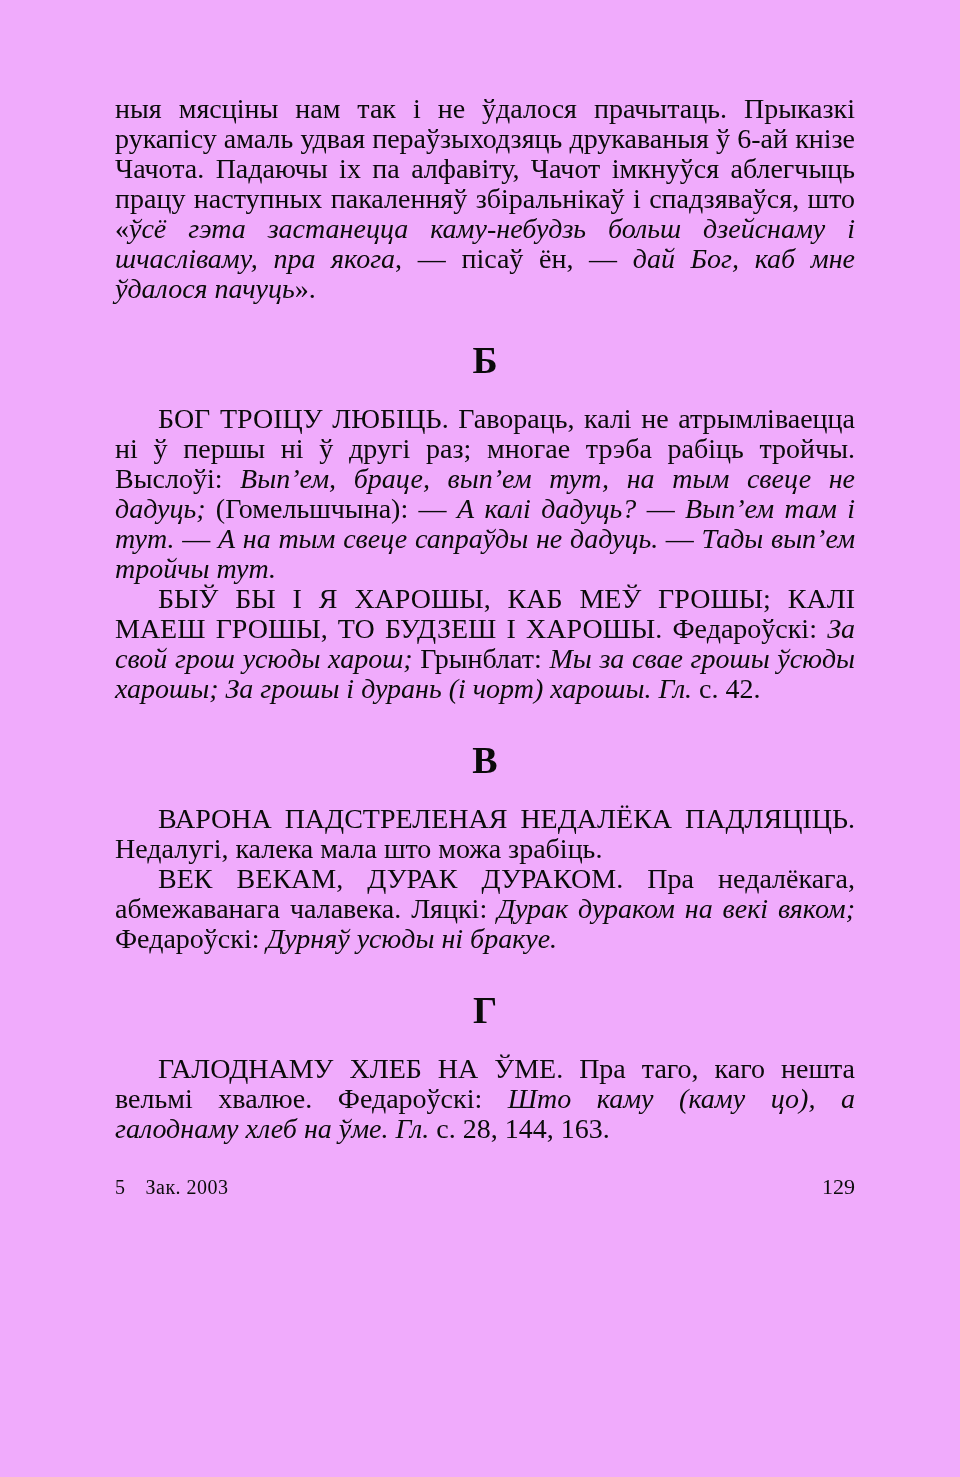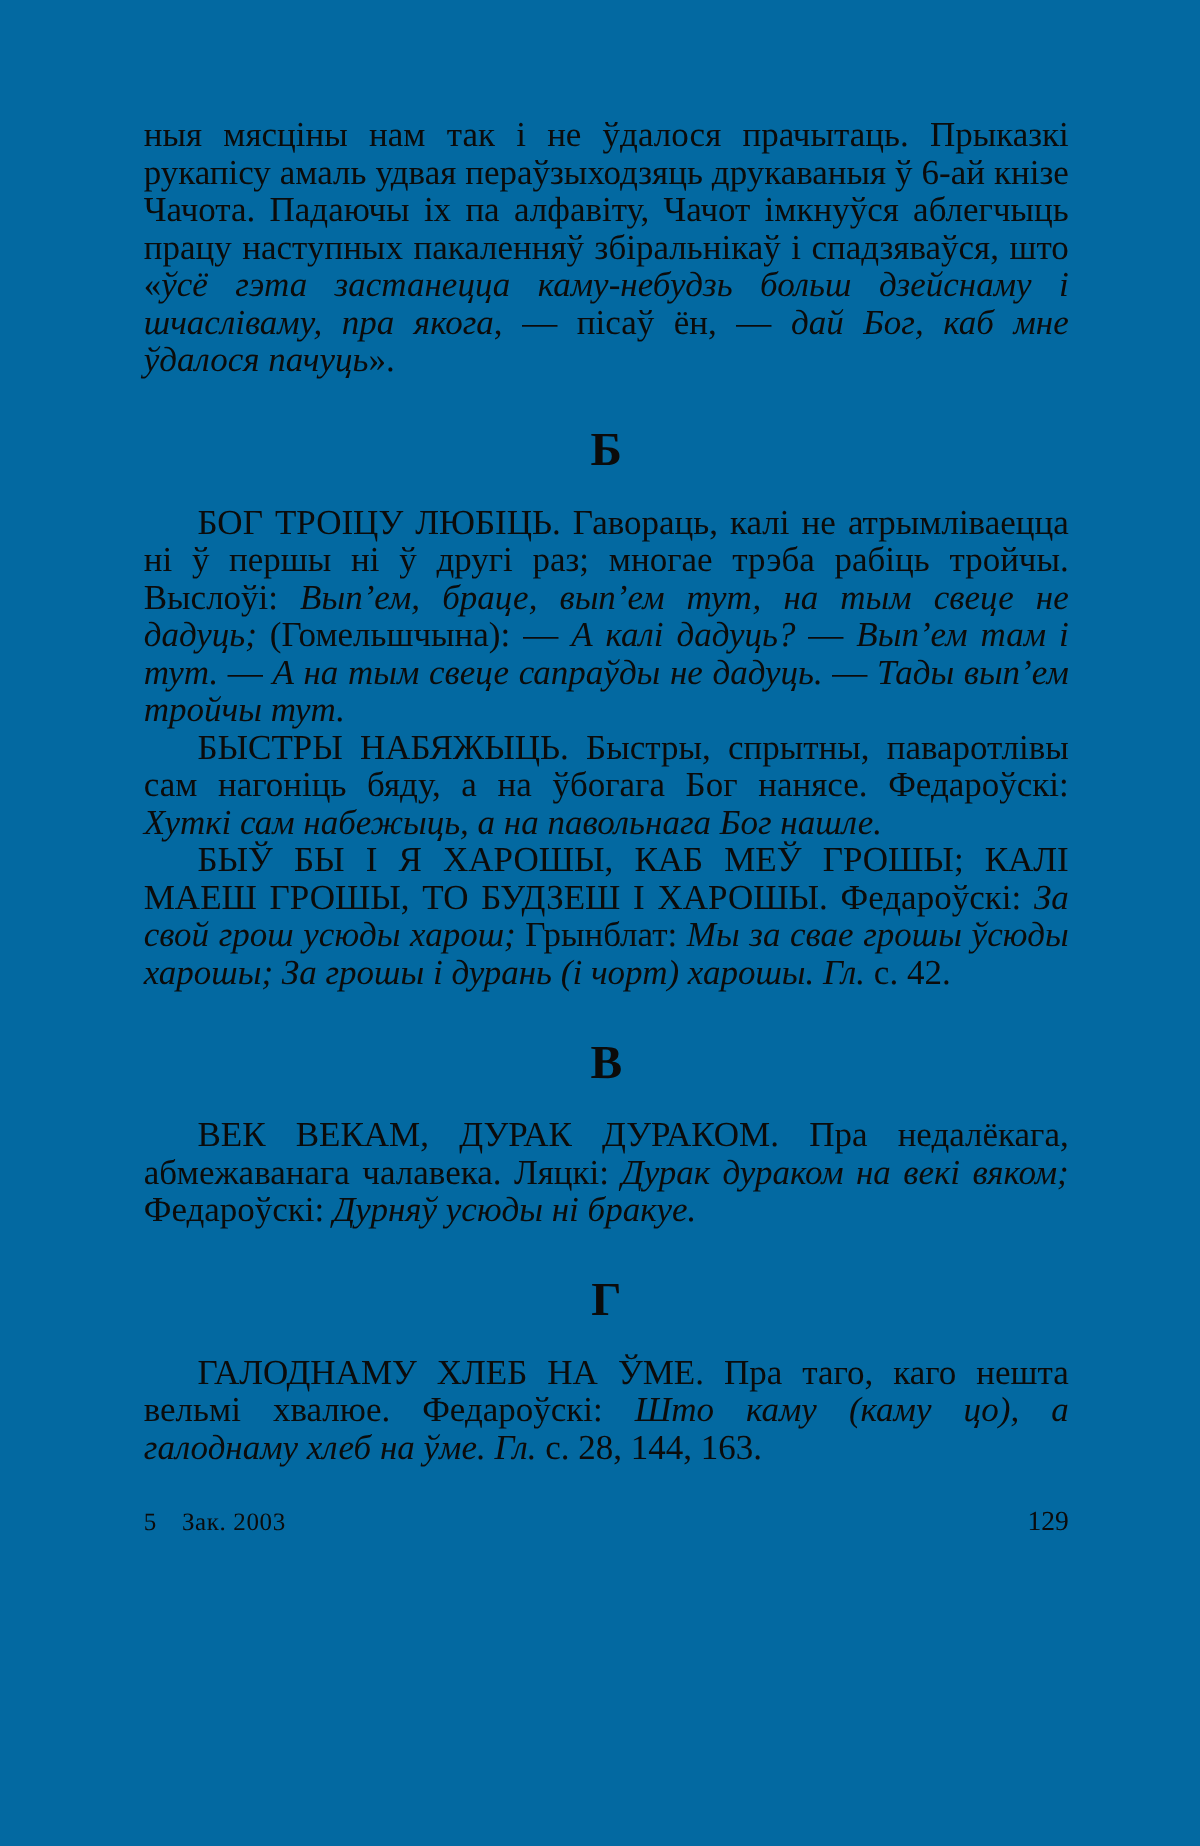--- a/index.html
+++ b/index.html
@@ -1,21 +1,21 @@
 <!DOCTYPE html>
 <html><head>
 <meta charset="utf-8">
 <style>
   html, body { margin: 0; padding: 0; background: #e8e8e8; }
   .page {
     position: relative;
     width: 960px;
     height: 1477px;
     margin: 0 auto;
-    background: #0369a1;
+    background: #f0abfc;
     box-sizing: border-box;
     padding: 94px 105px 0 115px;
     font-family: "Liberation Serif", "DejaVu Serif", serif;
     color: #0b0b0b;
     overflow: hidden;
   }
   .content p {
     margin: 0;
     font-size: 28px;
     line-height: 30px;
@@ -44,23 +44,23 @@
   .page-number { font-size: 22px; }
 </style>
 </head>
 <body>
 
 <div class="page">
   <div class="content">
       <p class=""><span class="seg-normal">ныя мясціны нам так і не ўдалося прачытаць. Прыказкі рукапісу амаль удвая пераўзыходзяць друкаваныя ў 6-ай кнізе Чачота. Падаючы іх па алфавіту, Чачот імкнуўся аблегчыць працу наступных пакаленняў збіральнікаў і спадзяваўся, што «</span><span class="seg-italic">ўсё гэта застанецца каму-небудзь больш дзейснаму і шчасліваму, пра якога</span><span class="seg-normal">, — пісаў ён, — </span><span class="seg-italic">дай Бог, каб мне ўдалося пачуць</span><span class="seg-normal">».</span></p>
       <div class="heading">Б</div>
       <p class="indent"><span class="seg-normal">БОГ ТРОІЦУ ЛЮБІЦЬ. Гавораць, калі не атрымліваецца ні ў першы ні ў другі раз; многае трэба рабіць тройчы. </span><span class="seg-bold">Выслоўі:</span><span class="seg-normal"> </span><span class="seg-italic">Вып’ем, браце, вып’ем тут, на тым свеце не дадуць;</span><span class="seg-normal"> (Гомельшчына): — </span><span class="seg-italic">А калі дадуць?</span><span class="seg-normal"> — </span><span class="seg-italic">Вып’ем там і тут.</span><span class="seg-normal"> — </span><span class="seg-italic">А на тым свеце сапраўды не дадуць.</span><span class="seg-normal"> — </span><span class="seg-italic">Тады вып’ем тройчы тут.</span></p>
-      <p class="indent"><span class="seg-normal">БЫСТРЫ НАБЯЖЫЦЬ. Быстры, спрытны, паваротлівы сам нагоніць бяду, а на ўбогага Бог нанясе. </span><span class="seg-bold">Федароўскі</span><span class="seg-normal">: </span><span class="seg-italic">Хуткі сам набежыць, а на павольнага Бог нашле.</span></p>
       <p class="indent"><span class="seg-normal">БЫЎ БЫ І Я ХАРОШЫ, КАБ МЕЎ ГРОШЫ; КАЛІ МАЕШ ГРОШЫ, ТО БУДЗЕШ І ХАРОШЫ. </span><span class="seg-bold">Федароўскі</span><span class="seg-normal">: </span><span class="seg-italic">За свой грош усюды харош; </span><span class="seg-bold">Грынблат</span><span class="seg-normal">: </span><span class="seg-italic">Мы за свае грошы ўсюды харошы; За грошы і дурань (і чорт) харошы.</span><span class="seg-normal"> </span><span class="seg-italic">Гл.</span><span class="seg-normal"> с. 42.</span></p>
       <div class="heading">В</div>
+      <p class="indent"><span class="seg-normal">ВАРОНА ПАДСТРЕЛЕНАЯ НЕДАЛЁКА ПАДЛЯЦІЦЬ. Недалугі, калека мала што можа зрабіць.</span></p>
       <p class="indent"><span class="seg-normal">ВЕК ВЕКАМ, ДУРАК ДУРАКОМ. Пра недалёкага, абмежаванага чалавека. </span><span class="seg-bold">Ляцкі</span><span class="seg-normal">: </span><span class="seg-italic">Дурак дураком на векі вяком;</span><span class="seg-normal"> </span><span class="seg-bold">Федароўскі</span><span class="seg-normal">: </span><span class="seg-italic">Дурняў усюды ні бракуе.</span></p>
       <div class="heading">Г</div>
       <p class="indent"><span class="seg-normal">ГАЛОДНАМУ ХЛЕБ НА ЎМЕ. Пра таго, каго нешта вельмі хвалюе. </span><span class="seg-bold">Федароўскі</span><span class="seg-normal">: </span><span class="seg-italic">Што каму (каму цо), а галоднаму хлеб на ўме. Гл.</span><span class="seg-normal"> с. 28, 144, 163.</span></p>
     </div>
   <div class="footer">
     <div class="footer-left">
       <span class="sig">5</span><span>Зак. 2003</span>
     </div>
     <div class="page-number">129</div>
   </div>

